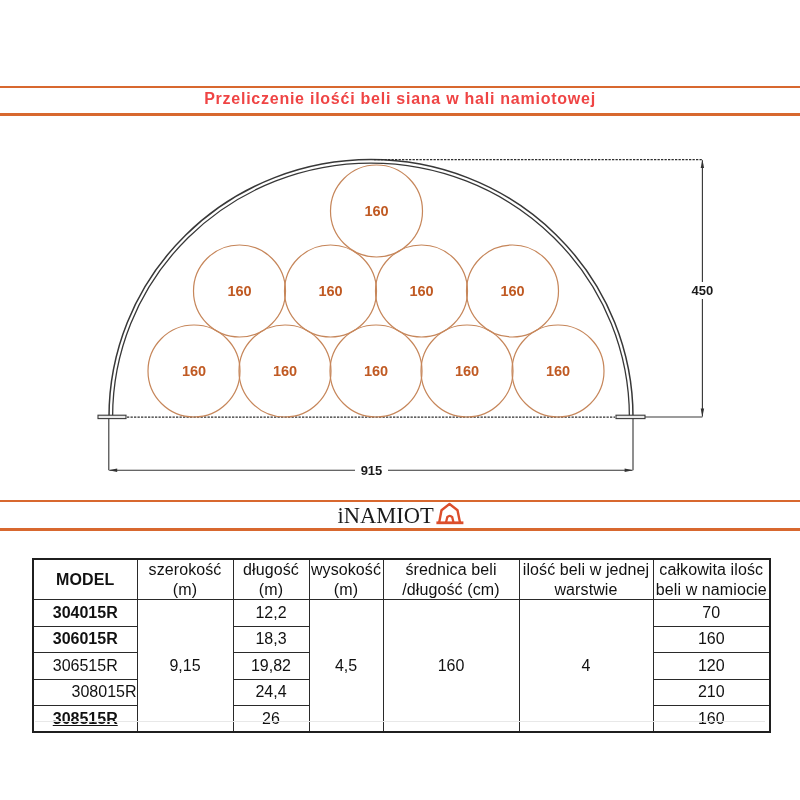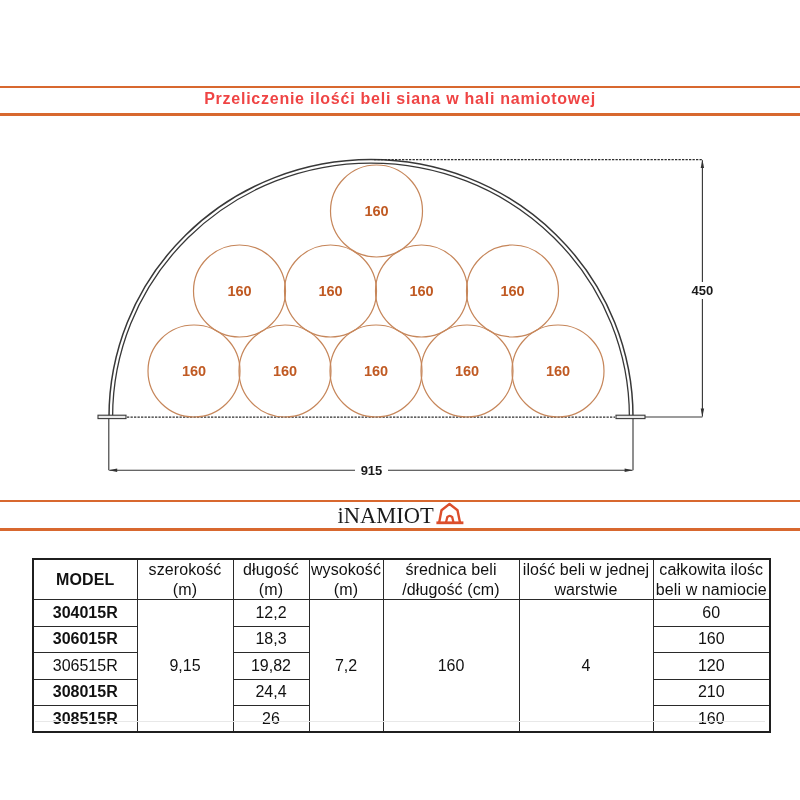--- a/index.html
+++ b/index.html
@@ -117,46 +117,46 @@
     <td>wysokość<br>(m)</td>
     <td>średnica beli<br>/długość (cm)</td>
     <td>ilość beli w jednej<br>warstwie</td>
     <td>całkowita ilośc<br>beli w namiocie</td>
   </tr>
 
   <tr style="height:26.5px;">
     <td style="font-weight:bold;">304015R</td>
     <td rowspan="5">9,15</td>
     <td>12,2</td>
-    <td rowspan="5">7,2</td>
+    <td rowspan="5">4,5</td>
     <td rowspan="5">160</td>
     <td rowspan="5">4</td>
-    <td>60</td>
+    <td>70</td>
   </tr>
 
   <tr style="height:26.5px;">
     <td style="font-weight:bold;">306015R</td>
     <td>18,3</td>
     <td>160</td>
   </tr>
 
   <tr style="height:26.5px;">
     <td style="font-weight:normal;">306515R</td>
     <td>19,82</td>
     <td>120</td>
   </tr>
 
   <tr style="height:26.5px;">
-    <td style="font-weight:bold;">308015R</td>
+    <td style="font-weight:normal;text-align:right;">308015R</td>
     <td>24,4</td>
     <td>210</td>
   </tr>
 
   <tr style="height:26.5px;">
-    <td style="font-weight:bold;">308515R</td>
+    <td style="font-weight:bold;text-decoration:underline;">308515R</td>
     <td>26</td>
     <td>160</td>
   </tr>
 </tbody>
     </table>
 </div>
 
 <div class="abs" style="left:35px;top:721px;width:730px;height:1.2px;background:#e8e8e8;"></div>
 
 </body></html>

